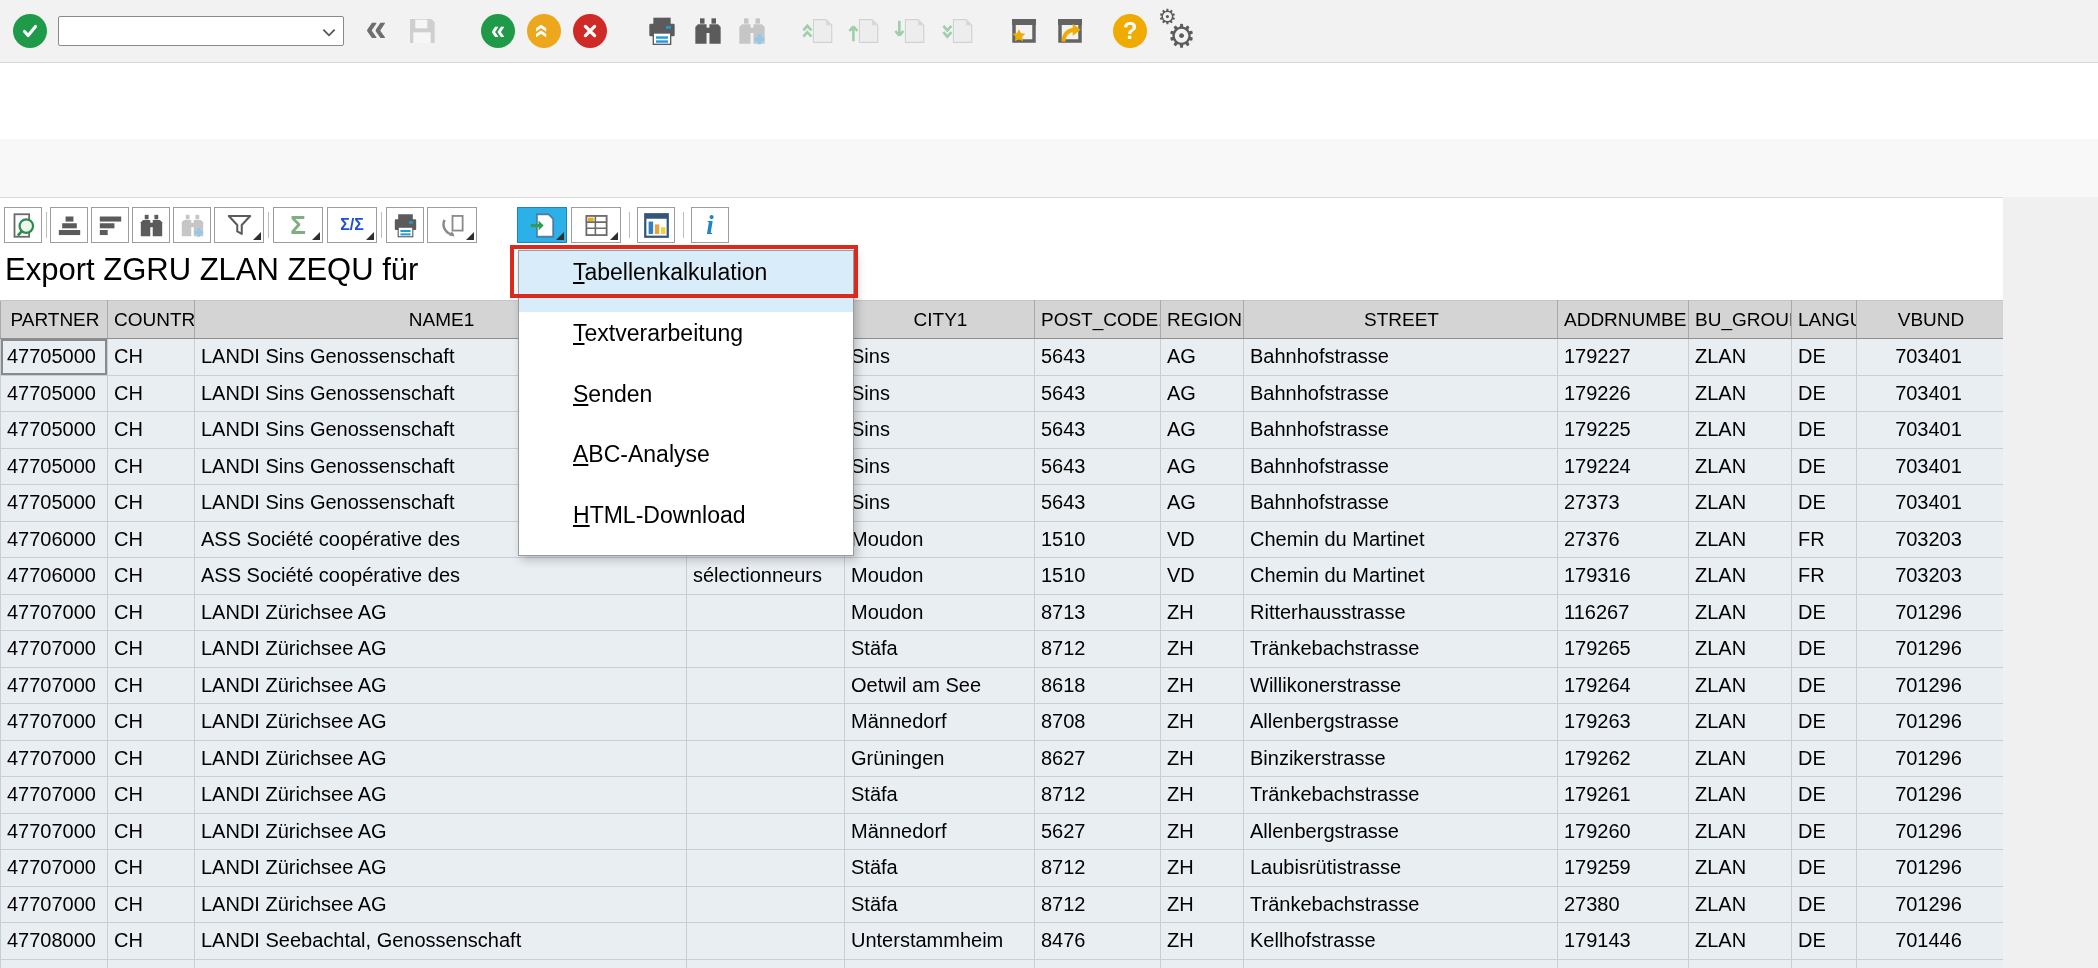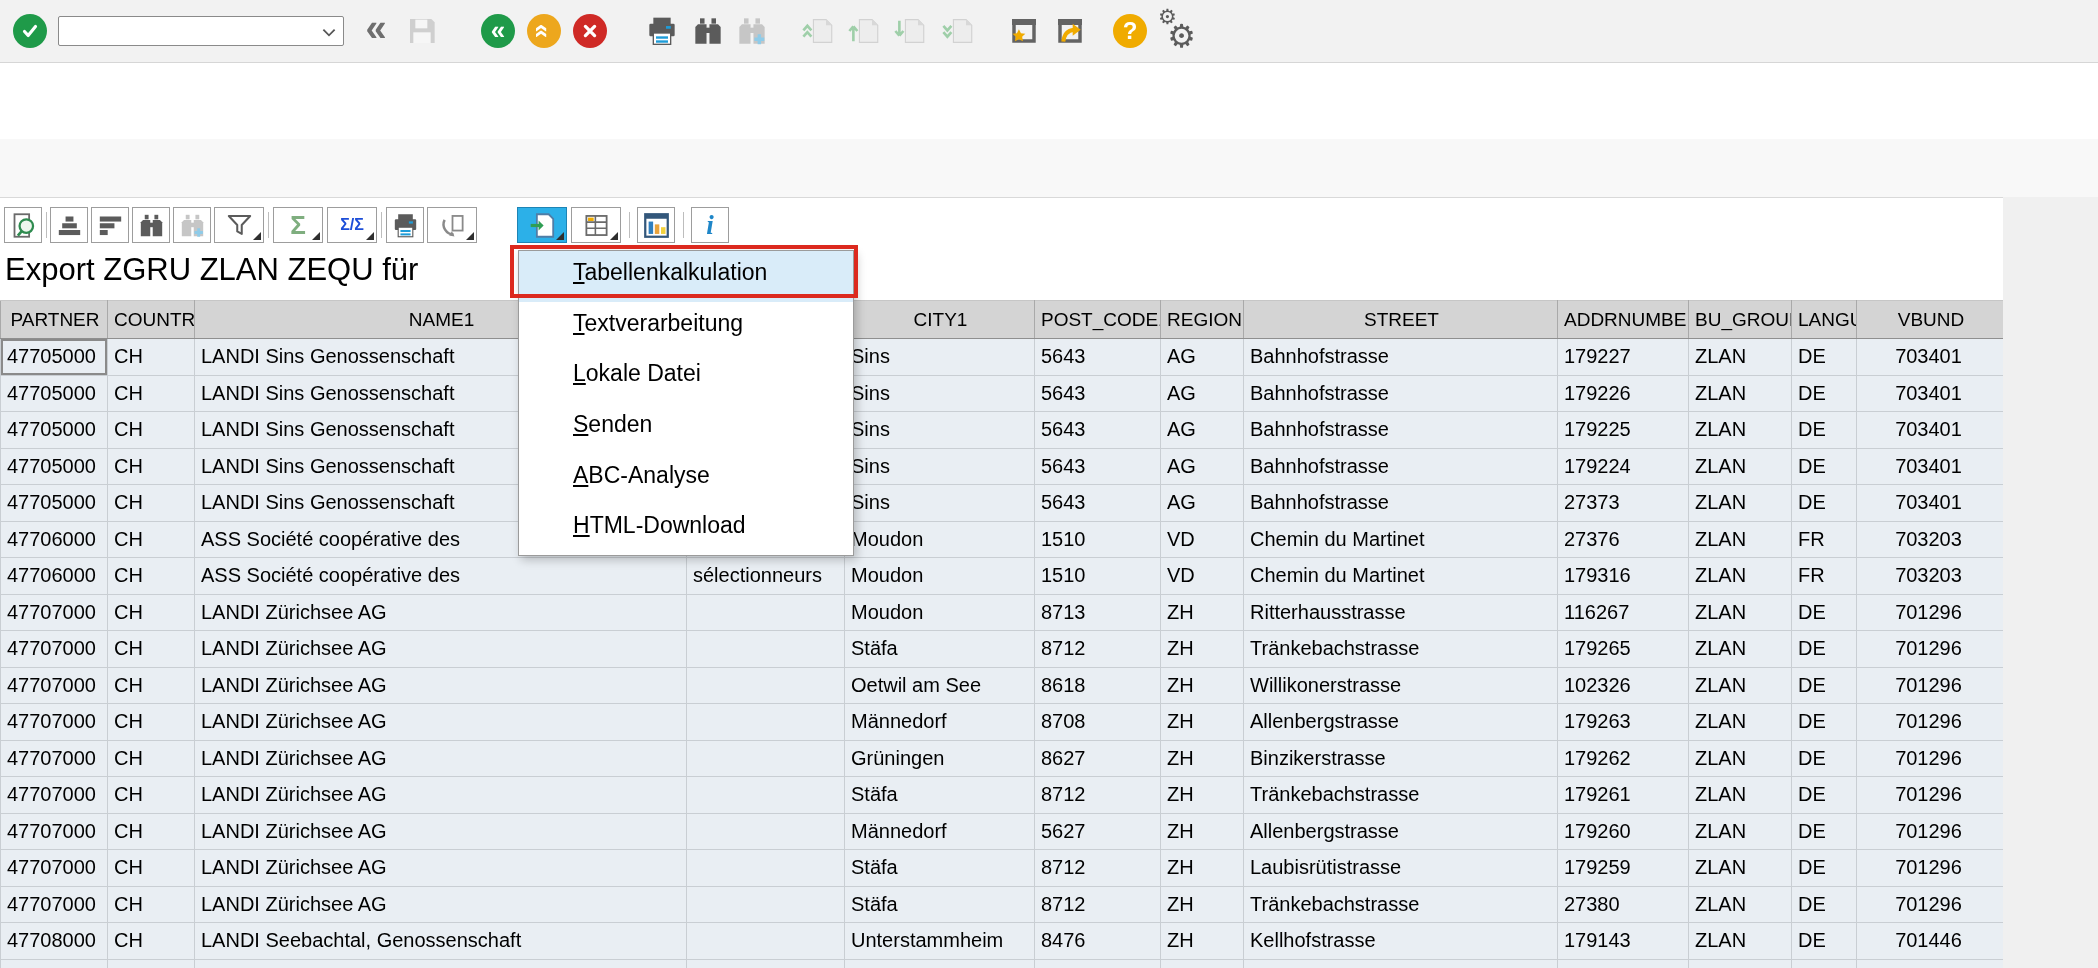--- a/index.html
+++ b/index.html
@@ -461,21 +461,21 @@
           </tr>
           <tr>
             <td>47707000</td>
             <td>CH</td>
             <td>LANDI Zürichsee AG</td>
             <td></td>
             <td>Oetwil am See</td>
             <td>8618</td>
             <td>ZH</td>
             <td>Willikonerstrasse</td>
-            <td>102326</td>
+            <td>179264</td>
             <td>ZLAN</td>
             <td>DE</td>
             <td class="r">701296</td>
           </tr>
           <tr>
             <td>47707000</td>
             <td>CH</td>
             <td>LANDI Zürichsee AG</td>
             <td></td>
             <td>Männedorf</td>
@@ -586,19 +586,18 @@
             <td class="r">701446</td>
           </tr>
         </tbody>
     </table>
   </div>
   <div id="right-filler"></div>
 
   <div id="export-menu">
       <div class="menu-item hl">Tabellenkalkulation</div>
       <div class="menu-item">Textverarbeitung</div>
-      <div class="menu-item">Lokale Datei</div>
       <div class="menu-item">Senden</div>
       <div class="menu-item">ABC-Analyse</div>
       <div class="menu-item">HTML-Download</div>
     </div>
   <div id="annotation-rect" style="border-color: rgb(220, 41, 30);"></div>
 </div>
 
 </body></html>

